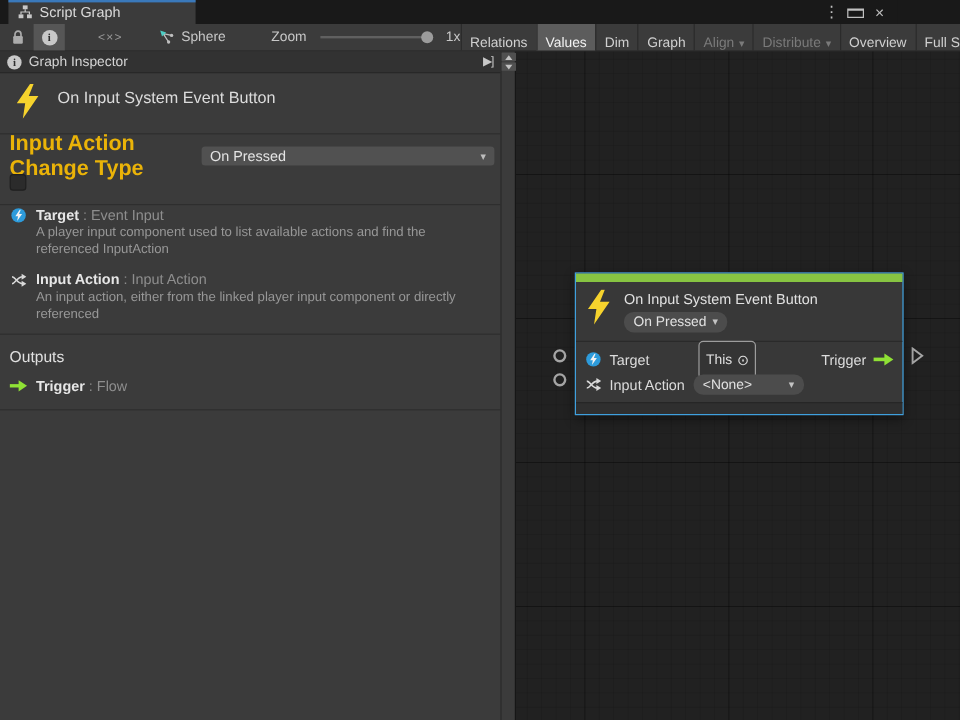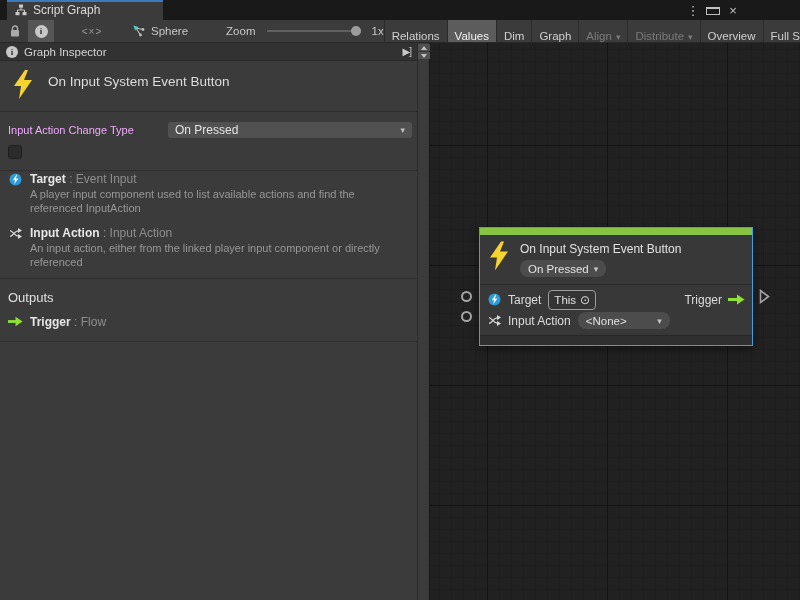--- a/index.html
+++ b/index.html
@@ -40,21 +40,21 @@
                border-right:1px solid #2A2A2A; color:#CFCFCF; }
   .insp-header { height:18px; background:#323232; border-bottom:1px solid #282828;
                  display:flex; align-items:center; padding:0 6px; }
   .insp-header .icon-info { width:12px; height:12px; margin-right:6px; }
   .insp-title { font-size:11.5px; color:#D4D4D4; }
   .expand-glyph { margin-left:auto; font-size:10px; color:#C8C8C8; letter-spacing:-1px; }
   .unit-head { display:flex; padding:9px 10px 12px 12px; border-bottom:1px solid #2E2E2E; }
   .unit-title { font-size:13.5px; color:#DCDCDC; margin:4px 0 0 14px; }
   .fields { padding:8px 3px 8px 8px; border-bottom:1px solid #2E2E2E; }
   .field-row { display:flex; align-items:center; height:20px; }
-  .field-label { width:160px; font-size:11px; color:#f0abfc; }
+  .field-label { width:160px; font-size:18px; color:#eab308;font-weight:bold; }
   .dropdown { flex:1; height:16px; background:#515151; border-radius:3px; display:flex; align-items:center;
               padding:0 7px; font-size:12px; color:#E4E4E4; margin-right:2px; }
   .dropdown .caret { margin-left:auto; font-size:9px; color:#BDBDBD; }
   .checkbox { width:14px; height:14px; background:#2B2B2B; border:1px solid #1F1F1F; border-radius:3px; }
   .section-h { padding:11px 8px 9px; font-size:13px; color:#E0E0E0; }
   .outputs-section { border-top:1px solid #2E2E2E; margin-top:6px; }
   .port-item { display:flex; align-items:flex-start; padding:1px 8px 0; }
   .pi-icon { width:15px; margin:1px 7px 0 0; display:flex; justify-content:center; }
   .pi-name { font-size:12px; font-weight:bold; color:#E6E6E6; }
   .pi-type, .pi-sep { font-size:12px; color:#8E8E8E; }
@@ -84,22 +84,22 @@
   .node-head { display:flex; padding:6px 8px 7px; }
   .nh-col { display:flex; flex-direction:column; margin-left:10px; }
   .nh-title { font-size:12px; color:#E2E2E2; margin:1px 0 4px; white-space:nowrap; }
   .chip { height:17px; background:#4C4C4C; border-radius:8px; display:inline-flex; align-items:center;
           padding:0 8px; font-size:11.5px; color:#E2E2E2; align-self:flex-start; }
   .chip .caret { margin-left:5px; font-size:9px; color:#C4C4C4; }
   .node-ports { border-top:1px solid #2A2A2A; padding:4px 7px; }
   .port-row { display:flex; align-items:center; height:21px; }
   .pr-icon { width:14px; display:flex; justify-content:center; margin-right:7px; }
   .pr-label { font-size:12px; color:#DCDCDC; margin-right:7px; white-space:nowrap; }
-  .this-chip { border:1px solid #9C9C9C; border-radius:4px; height:20px; padding:0 5px; background:#343434;
-               display:flex; align-items:center; gap:4px; font-size:11.5px; color:#E0E0E0; }
+  .this-chip { border:1px solid #9C9C9C; border-radius:4px; height:32px; padding:0 5px; background:#343434;
+               display:flex; align-items:center; gap:4px; font-size:11.5px; color:#E0E0E0;margin-left:34px; }
   .t-glyph { font-size:12px; color:#DCDCDC; line-height:1; }
   .spacer { flex:1; }
   .none-dd { width:92px; height:17px; background:#4C4C4C; border-radius:8px; display:flex; align-items:center;
              padding:0 8px; font-size:11.5px; color:#E0E0E0; }
   .none-dd .caret { margin-left:auto; font-size:9px; color:#C4C4C4; }
   .node-footer { height:10px; background:#2F2F2F; border-top:1px solid #262626; }
 
   .cport { position:absolute; width:11px; height:11px; border:2px solid #A5A5A5; border-radius:50%; background:transparent; }
   .cport.p1 { left:31px; top:248px; }
   .cport.p2 { left:31px; top:268px; }

